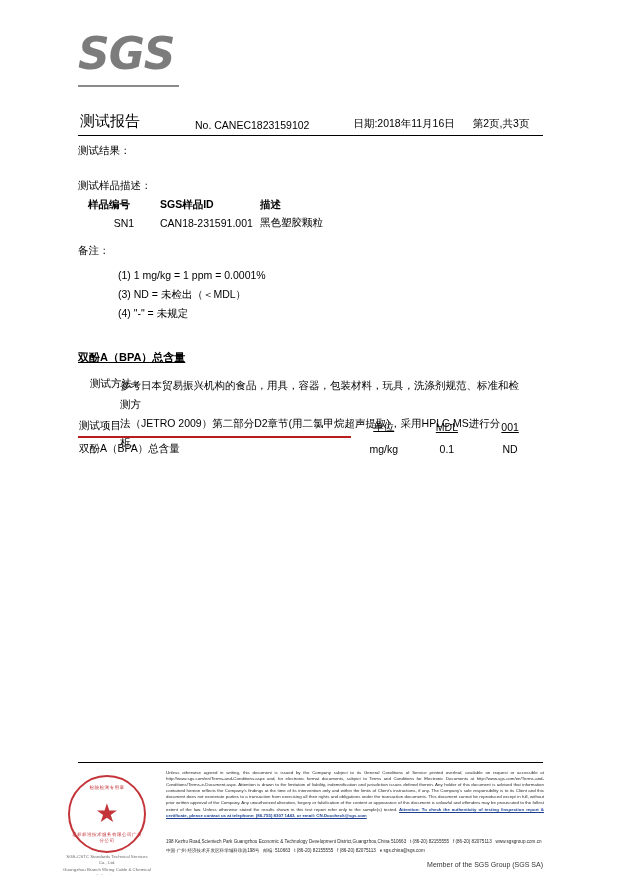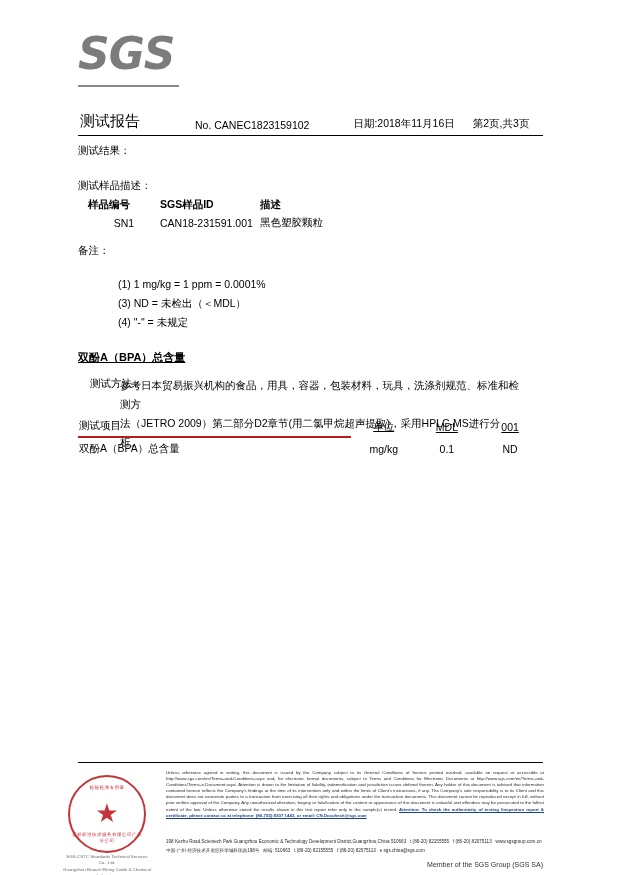--- a/index.html
+++ b/index.html
@@ -116,21 +116,21 @@
     font-size: 10.5px;
   }
   .col-no   { width: 72px; text-align: center; }
   .col-id   { width: 100px; }
   .col-desc { width: 120px; }
 
   .remark-label { left: 78px; top: 243px; }
   .remark-list {
     position: absolute;
     left: 118px;
-    top: 275px;
+    top: 266px;
     font-size: 10.5px;
     line-height: 19px;
   }
   .remark-list div { white-space: nowrap; }
 
   
   .section-head {
     position: absolute;
     left: 78px;
     top: 350px;

